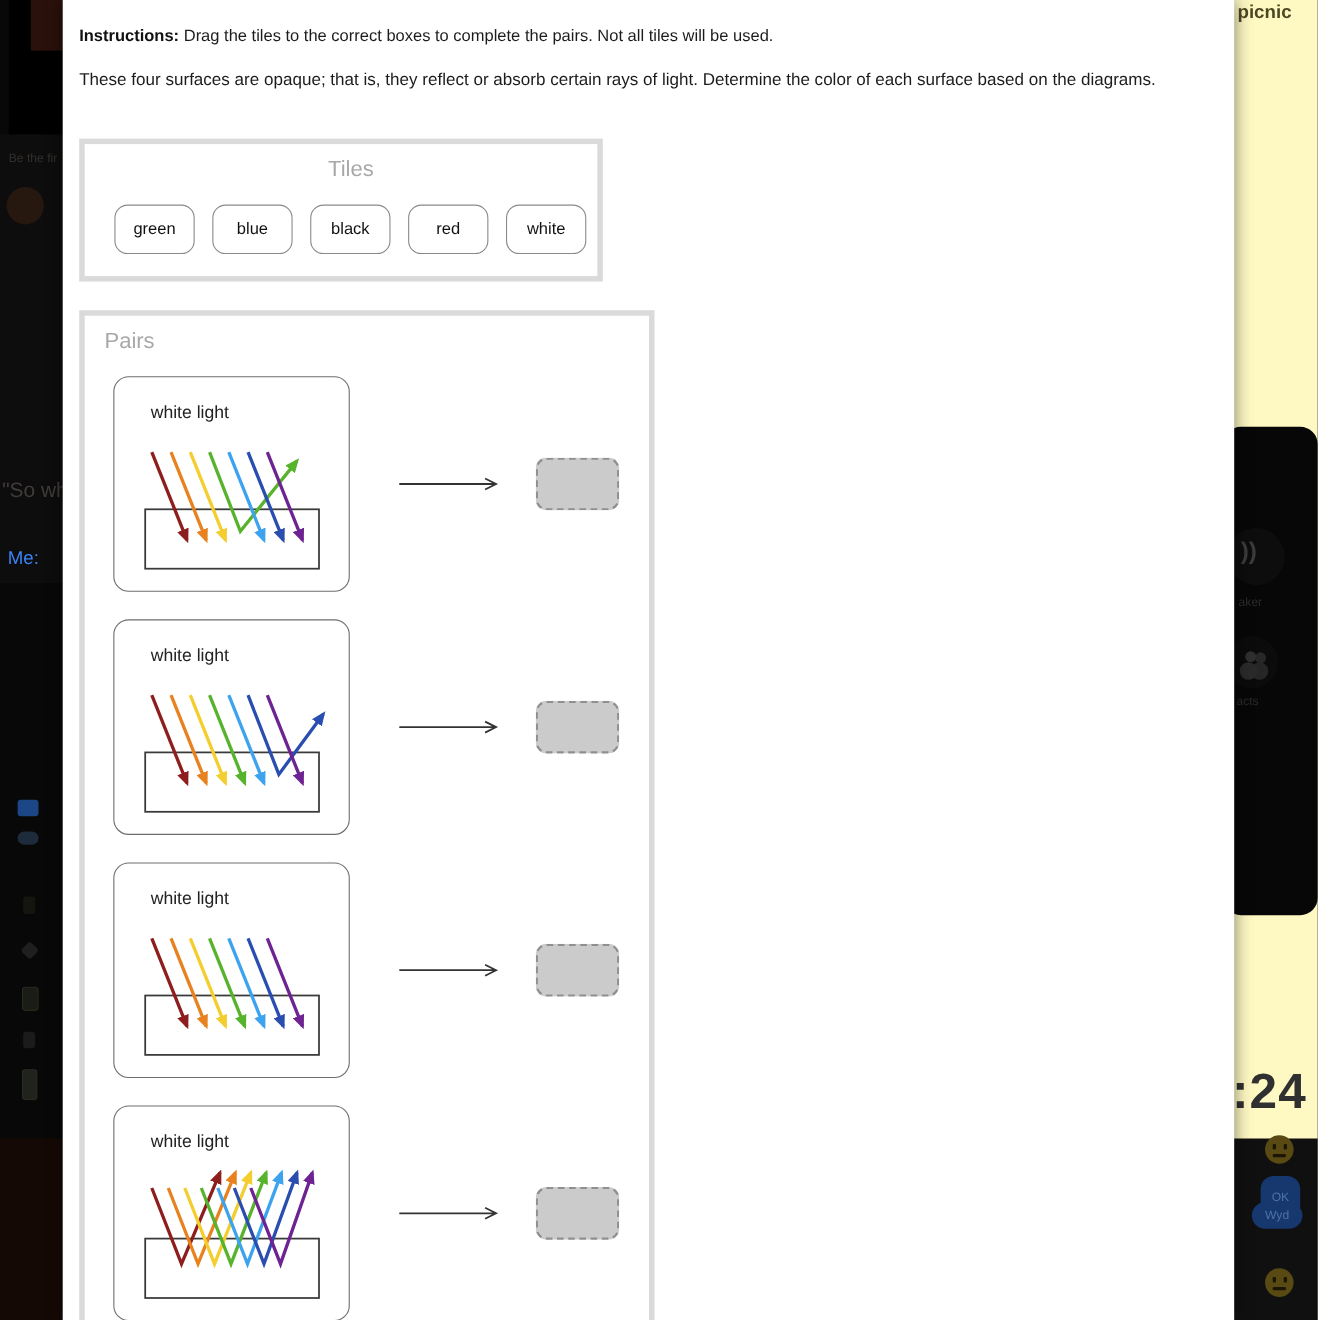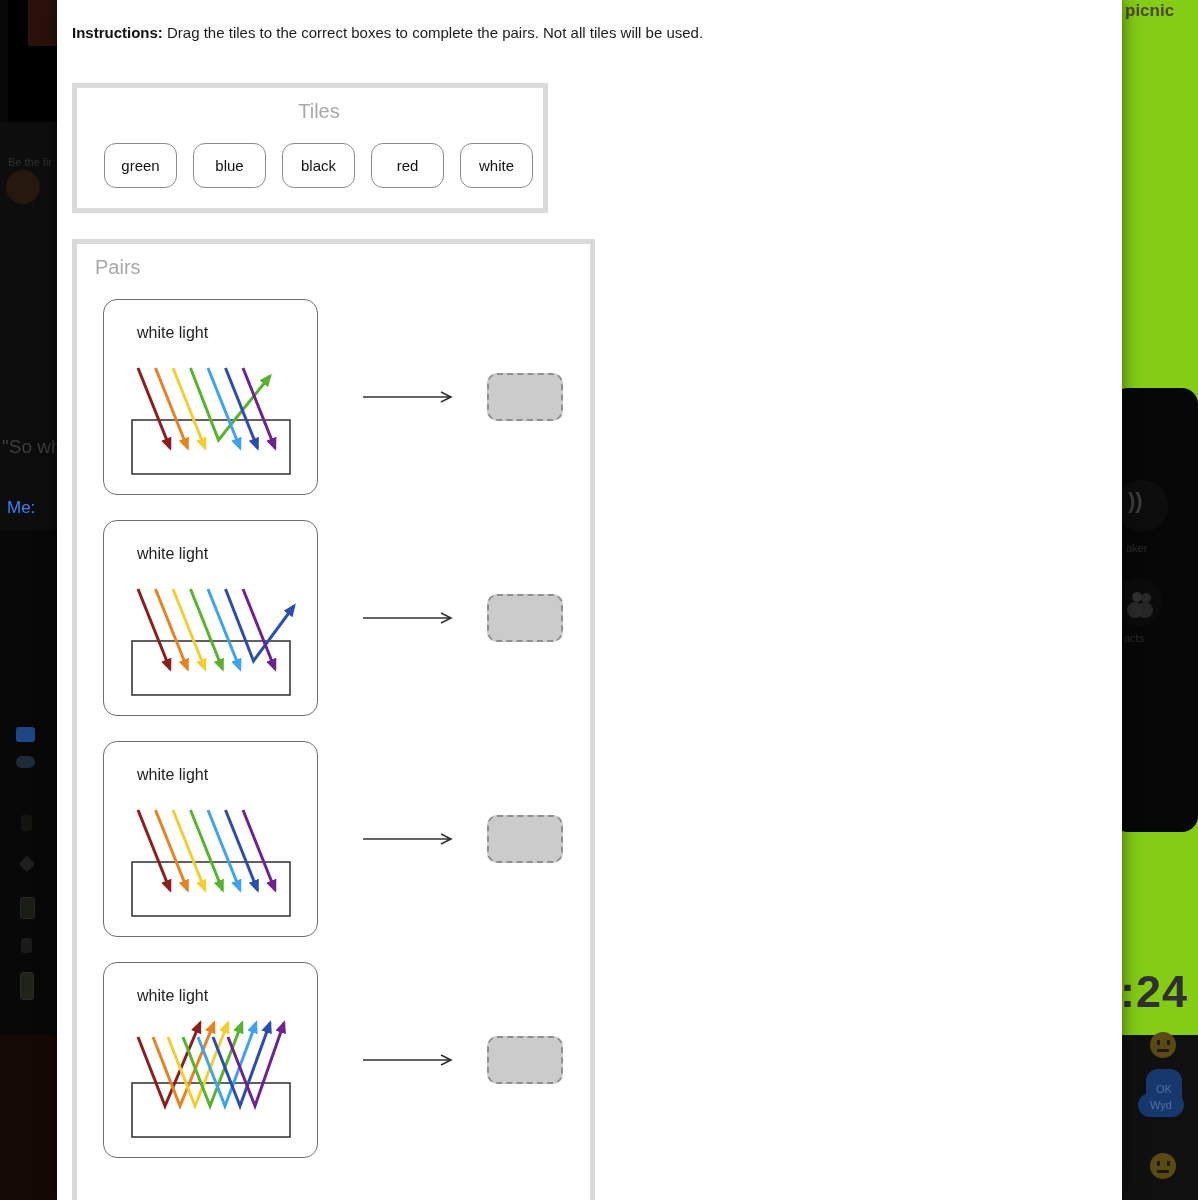--- a/index.html
+++ b/index.html
@@ -5,28 +5,28 @@
   html,body{margin:0;padding:0;}
   body{
     width:1198px;height:1200px;overflow:hidden;position:relative;
     background:#040404;font-family:"Liberation Sans",sans-serif;
   }
   
   .bg-left{position:absolute;left:0;top:0;width:57px;height:1200px;background:#080808;z-index:1;}
   .bl-topblack{position:absolute;left:8px;top:0;width:49px;height:122px;background:#000;}
   .bl-photo{position:absolute;left:28px;top:0;width:29px;height:46px;background:#2b110b;}
   .bl-mid{position:absolute;left:0;top:122px;width:57px;height:408px;background:#0d0d0d;}
-  .bl-teaser{position:absolute;left:8px;top:156px;font-size:11px;color:#332f2c;white-space:nowrap;}
+  .bl-teaser{position:absolute;left:8px;top:138px;font-size:11px;color:#332f2c;white-space:nowrap;}
   .bl-avatar{position:absolute;left:6px;top:170px;width:34px;height:34px;border-radius:50%;background:#26180e;}
   .bl-quote{position:absolute;left:2px;top:436px;font-size:19px;color:#413c3a;white-space:nowrap;}
   .bl-me{position:absolute;left:7px;top:498px;font-size:17px;color:#3b82f6;white-space:nowrap;}
   .bl-ico{position:absolute;border-radius:3px;}
   .bl-bottom{position:absolute;left:0;top:1035px;width:57px;height:165px;background:#150905;}
   
-  .bg-right{position:absolute;left:1110px;top:0;width:88px;height:1200px;background:#84cc16;z-index:1;}
+  .bg-right{position:absolute;left:1110px;top:0;width:88px;height:1200px;background:#fef9c3;z-index:1;}
   .br-title{position:absolute;left:15px;top:1px;font-size:17px;font-weight:bold;color:#4d4724;}
   .br-card{position:absolute;left:2px;top:388px;width:86px;height:444px;background:#070707;border-radius:16px;}
   .br-circle{position:absolute;border-radius:50%;background:#0d0d0d;}
   .br-sndglyph{position:absolute;left:18px;top:488px;font-size:22px;font-weight:bold;color:#3c3c3c;}
   .br-lbl{position:absolute;font-size:11px;color:#2b2b2b;}
   .br-people{position:absolute;left:22px;top:592px;width:10px;height:10px;border-radius:50%;background:#2f2f2f;box-shadow:9px 1px 0 #282828,-2px 13px 0 3px #2a2a2a,8px 13px 0 3px #262626;}
   .br-timer{position:absolute;left:-16px;top:966px;font-size:45px;font-weight:bold;color:#303030;letter-spacing:1px;white-space:nowrap;}
   .br-chat{position:absolute;left:0;top:1035px;width:88px;height:165px;background:#101010;}
   .emo{position:absolute;width:26px;height:26px;border-radius:50%;background:#584a12;}
   .emo .ey{position:absolute;width:3px;height:5px;background:#1c1605;border-radius:1px;top:8px;}
@@ -95,20 +95,21 @@
     <div class="emo" style="left:40px;top:118px;">
       <div class="ey" style="left:7px;"></div>
         <div class="ey" style="left:17px;"></div>
         <div class="m"></div>
     </div>
   </div>
 </div>
 
 <div class="panel">
   <p class="instr"><b>Instructions:</b><span> Drag the tiles to the correct boxes to complete the pairs. Not all tiles will be used.</span></p>
+  <p class="desc">These four surfaces are opaque; that is, they reflect or absorb certain rays of light. Determine the color of each surface based on the diagrams.</p>
 
   <div class="gbox tiles-box">
     <div class="box-title">Tiles</div>
     <div class="tiles-row" id="tiles-row">
         <div class="tile">green</div>
         <div class="tile">blue</div>
         <div class="tile">black</div>
         <div class="tile">red</div>
         <div class="tile">white</div>
       </div>

